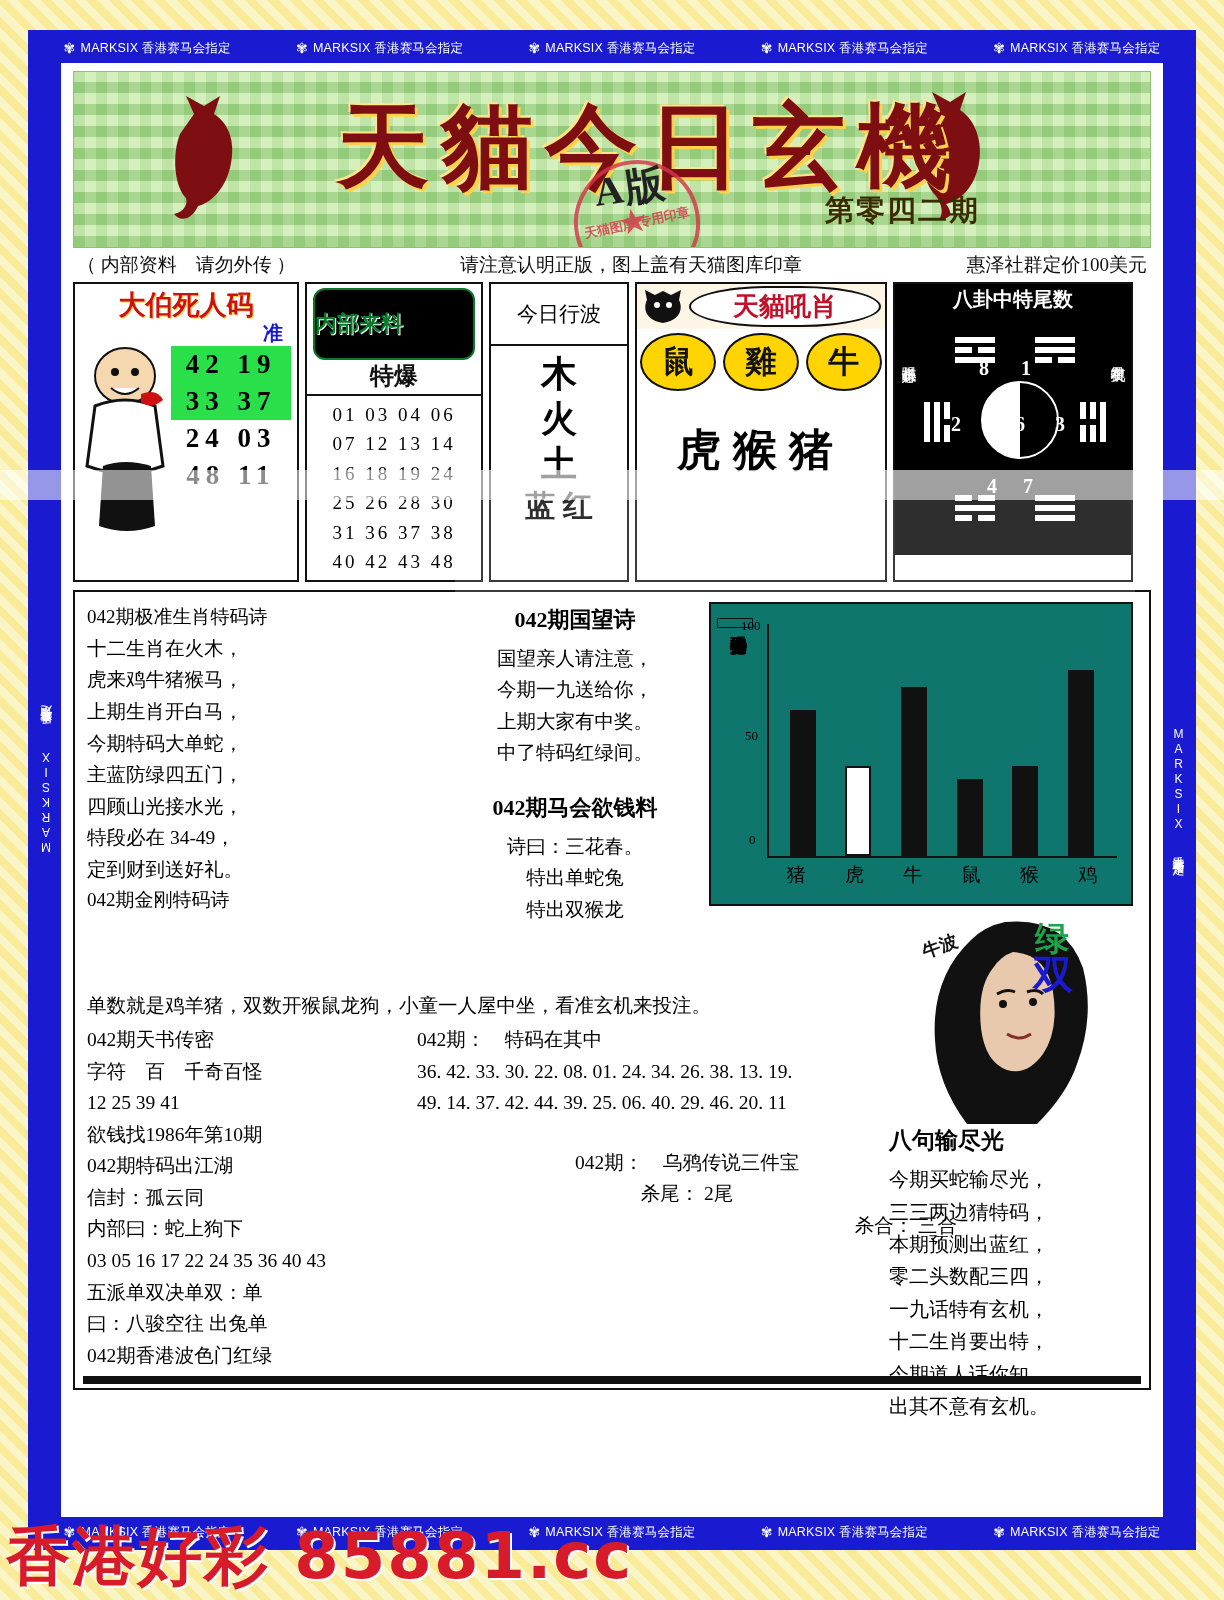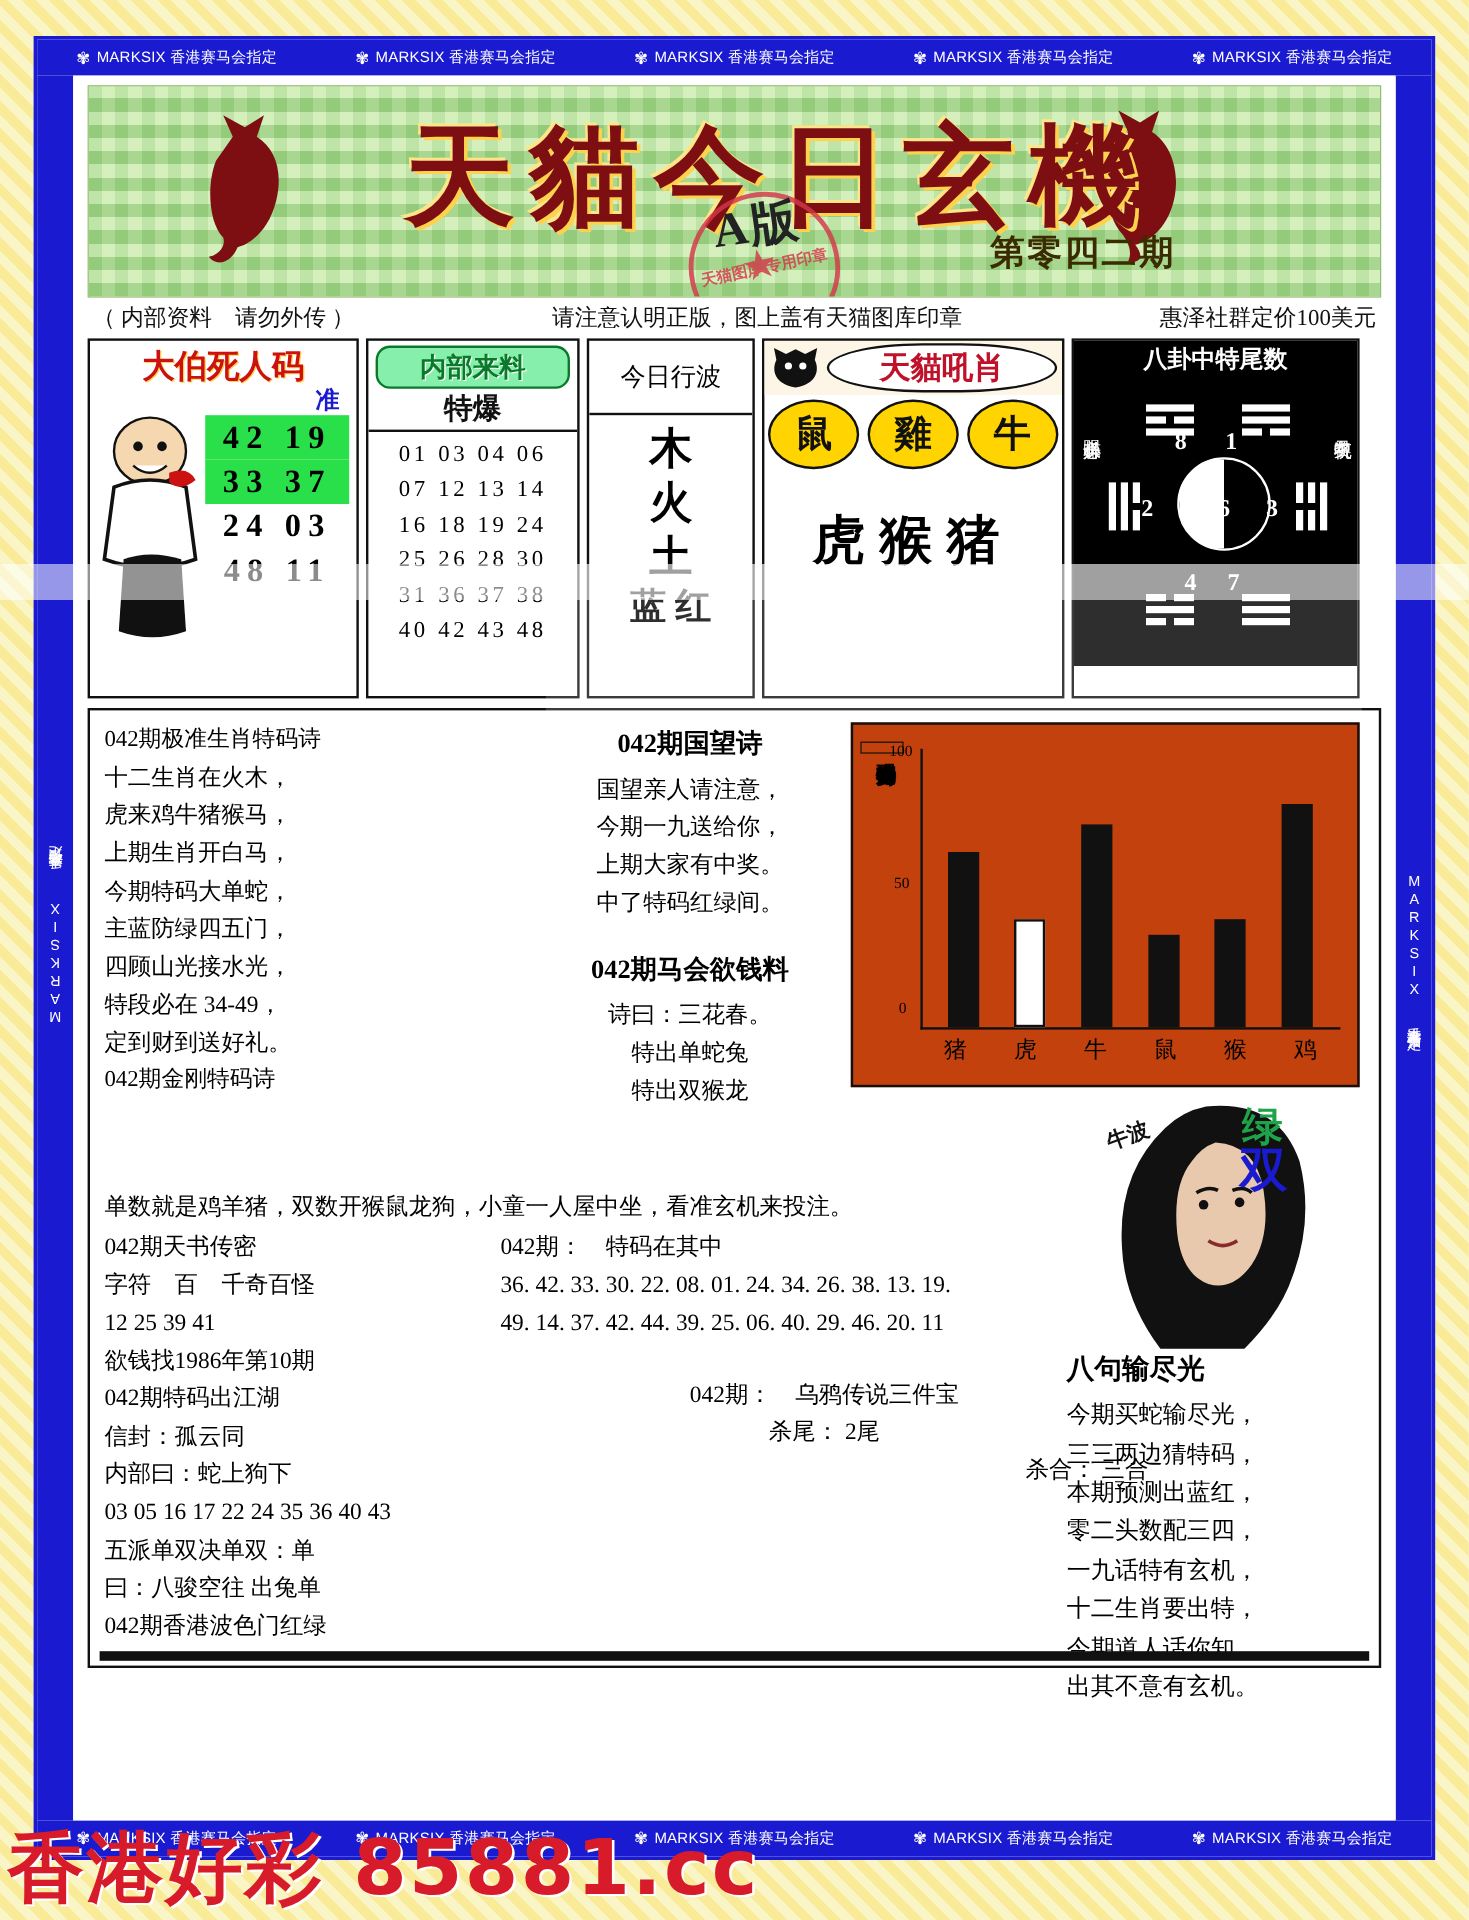--- a/index.html
+++ b/index.html
@@ -97,22 +97,22 @@
   .b1-title{
     text-align:center;font-size:27px;font-weight:bold;color:#cc1111;padding-top:3px;
     text-shadow:1px 1px 0 #ffd24d;
   }
   .b1-zhun{position:absolute;right:14px;top:36px;font-size:20px;color:#1a1ad0;font-weight:bold;}
   .b1-nums{position:absolute;left:96px;top:62px;width:120px;}
   .numline{font-size:27px;font-weight:bold;letter-spacing:6px;text-align:center;padding:3px 0;}
   .green{background:#29e04a;}
   .monk{position:absolute;left:6px;top:52px;width:92px;height:200px;}
   .b2-top{
-    margin:4px 6px 0 6px;text-align:center;font-size:22px;font-weight:bold;color:#0a7a2a;
-    background:#86efac;border:2px solid #0a7a2a;border-radius:12px;padding:1px 0;
+    margin:4px 6px 0 6px;text-align:left;font-size:22px;font-weight:bold;color:#0a7a2a;
+    background:#000000;border:2px solid #0a7a2a;border-radius:12px;padding:19px 0;
     text-shadow:1px 1px 0 #fff;
   }
   .b2-sub{text-align:center;font-size:24px;font-weight:bold;color:#111;margin-top:0;border-bottom:2px solid #111;padding-bottom:2px;}
   .b2-grid{padding:4px 6px;font-size:19px;line-height:1.55;text-align:center;letter-spacing:3px;}
   .b3-title{text-align:center;font-size:21px;font-weight:normal;border-bottom:2px solid #111;padding:16px 0;}
   .b3-list{text-align:center;font-size:36px;font-weight:bold;line-height:1.25;padding-top:6px;}
   .b3-list .pair{font-size:30px;}
   .b4-head{display:flex;align-items:center;gap:4px;padding:2px 4px;background:#fdf6e6;}
   .b4-head .kitty{width:44px;height:38px;}
   .b4-title{flex:1;text-align:center;font-size:26px;font-weight:bold;color:#c0112a;background:#fff;border-radius:50%/60%;border:2px solid #111;padding:1px 0;}
@@ -130,21 +130,21 @@
   .bside{position:absolute;color:#fff;font-size:15px;writing-mode:vertical-rl;text-orientation:upright;}
   .tri{position:absolute;width:40px;}
   .tri i{display:block;height:6px;background:#fff;margin:4px 0;}
   .tri i.brk{background:linear-gradient(90deg,#fff 0 42%,#000 42% 58%,#fff 58% 100%);}
   
   .main{margin:8px 4px 0 4px;border:2px solid #111;padding:8px 10px;height:800px;position:relative;box-sizing:border-box;}
   .col-left{position:absolute;left:12px;top:10px;width:330px;font-size:19.5px;line-height:1.62;}
   .col-mid{position:absolute;left:350px;top:10px;width:300px;font-size:19.5px;line-height:1.6;text-align:center;}
   .col-right{position:absolute;right:10px;top:10px;width:430px;}
   .title-line{font-size:19px;}
-  .chartbox{border:2px solid #111;width:420px;height:300px;position:relative;background:#c2410c;}
+  .chartbox{border:2px solid #111;width:420px;height:300px;position:relative;background:#0f766e;}
   .chart-vtitle{position:absolute;left:6px;top:14px;width:30px;writing-mode:vertical-rl;text-orientation:upright;
     font-size:17px;font-weight:bold;border:1px solid #111;padding:4px 2px;}
   .plot{position:absolute;left:56px;top:20px;right:14px;bottom:46px;}
   .axisY{position:absolute;left:0;top:0;bottom:0;width:2px;background:#111;}
   .axisX{position:absolute;left:0;right:0;bottom:0;height:2px;background:#111;}
   .bars{position:absolute;left:8px;right:8px;bottom:2px;top:0;display:flex;align-items:flex-end;justify-content:space-around;}
   .bar{width:26px;background:#111;}
   .bar.hollow{background:#fff;border:2px solid #111;box-sizing:border-box;}
   .xlabels{position:absolute;left:56px;right:14px;bottom:16px;display:flex;justify-content:space-around;font-size:19px;}
   .ytick{position:absolute;font-size:13px;}

